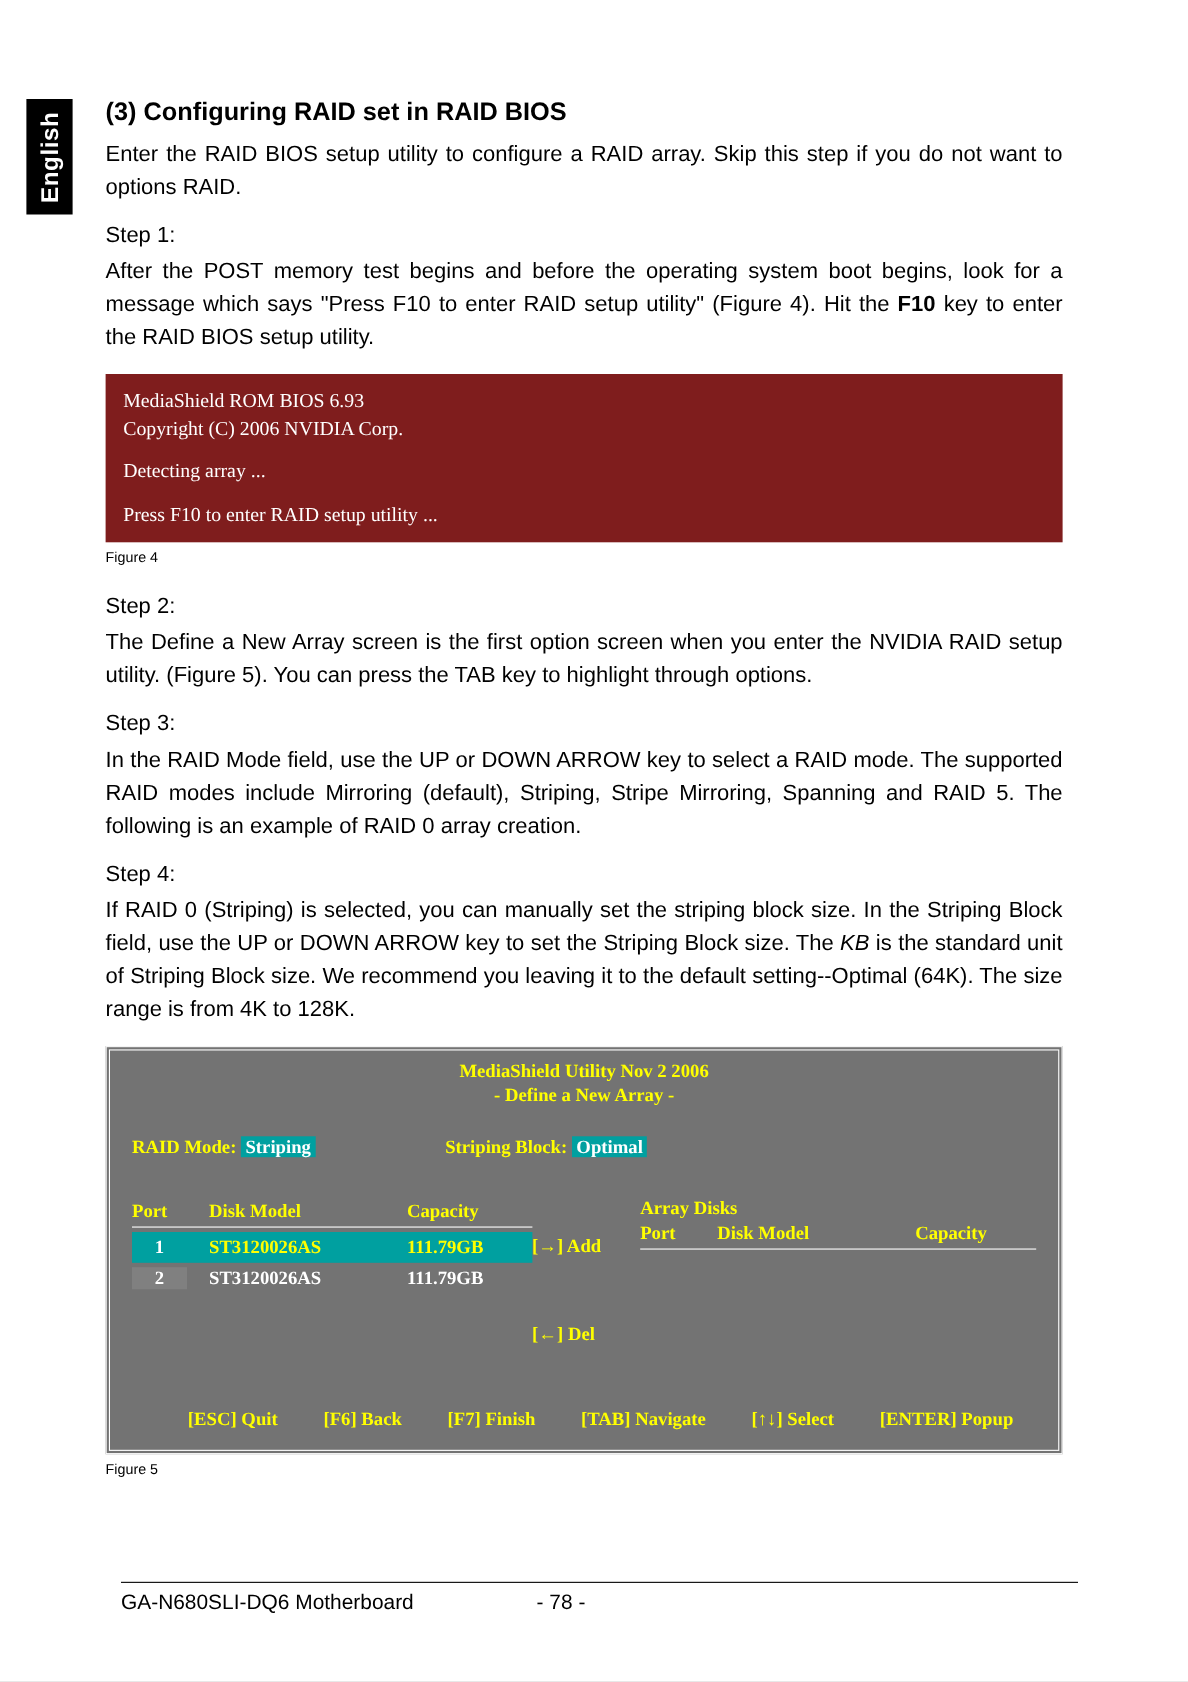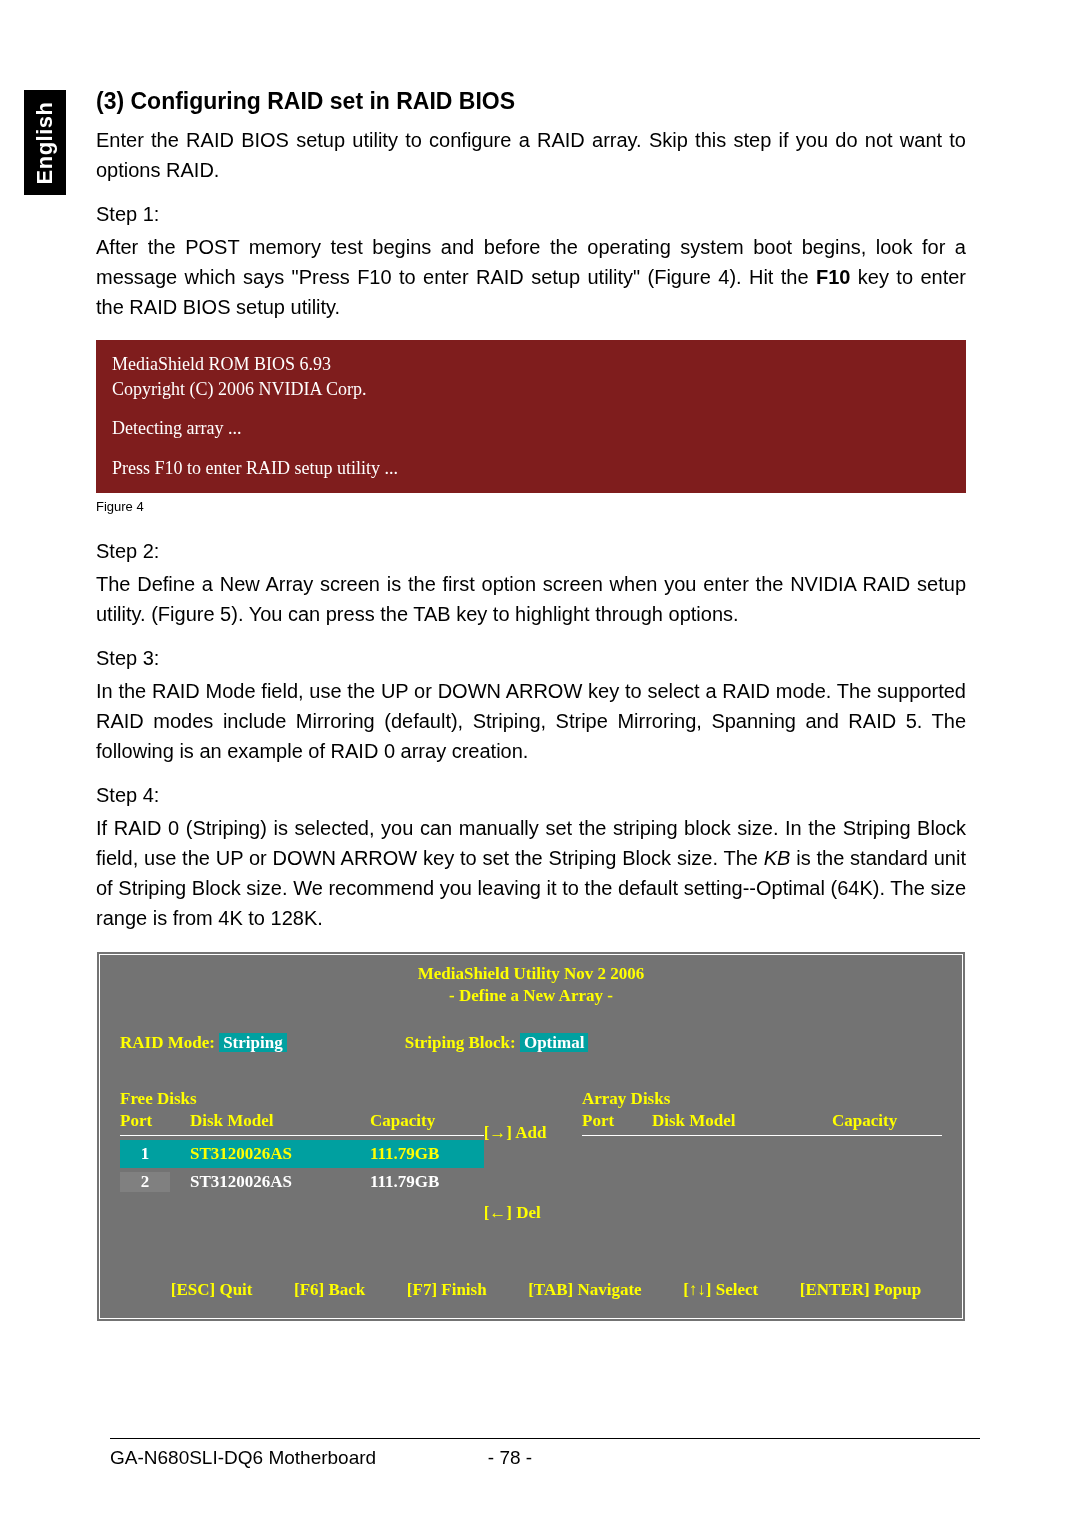--- a/index.html
+++ b/index.html
@@ -228,21 +228,20 @@
           <span class="setting-val">Striping</span>
         </div>
         <div>
           <span>Striping Block:</span>
           <span class="setting-val">Optimal</span>
         </div>
       </div>
 
       <div class="bios-columns">
         <div class="bios-col-left">
-          <div class="col-title">Free Disks</div>
           <div class="col-headers">
             <div class="ch-port">Port</div>
             <div class="ch-model">Disk  Model</div>
             <div class="ch-cap">Capacity</div>
           </div>
           <div class="disk-table-wrap">
             <div class="disk-row selected">
               <div class="cell-port">1</div>
               <div class="cell-model">ST3120026AS</div>
               <div class="cell-cap">111.79GB</div>
@@ -276,20 +275,21 @@
       <div class="bios-footer">
         <span>[ESC] Quit</span>
         <span>[F6] Back</span>
         <span>[F7] Finish</span>
         <span>[TAB] Navigate</span>
         <span>[↑↓] Select</span>
         <span>[ENTER] Popup</span>
       </div>
     </div>
 
+    <div class="figure-caption" style="margin-bottom:0">Figure 5</div>
 
   </div>
 
   <div class="page-footer">
     <div class="pf-left">GA-N680SLI-DQ6 Motherboard</div>
     <div class="pf-mid">- 78 -</div>
   </div>
 
 </div>
 

